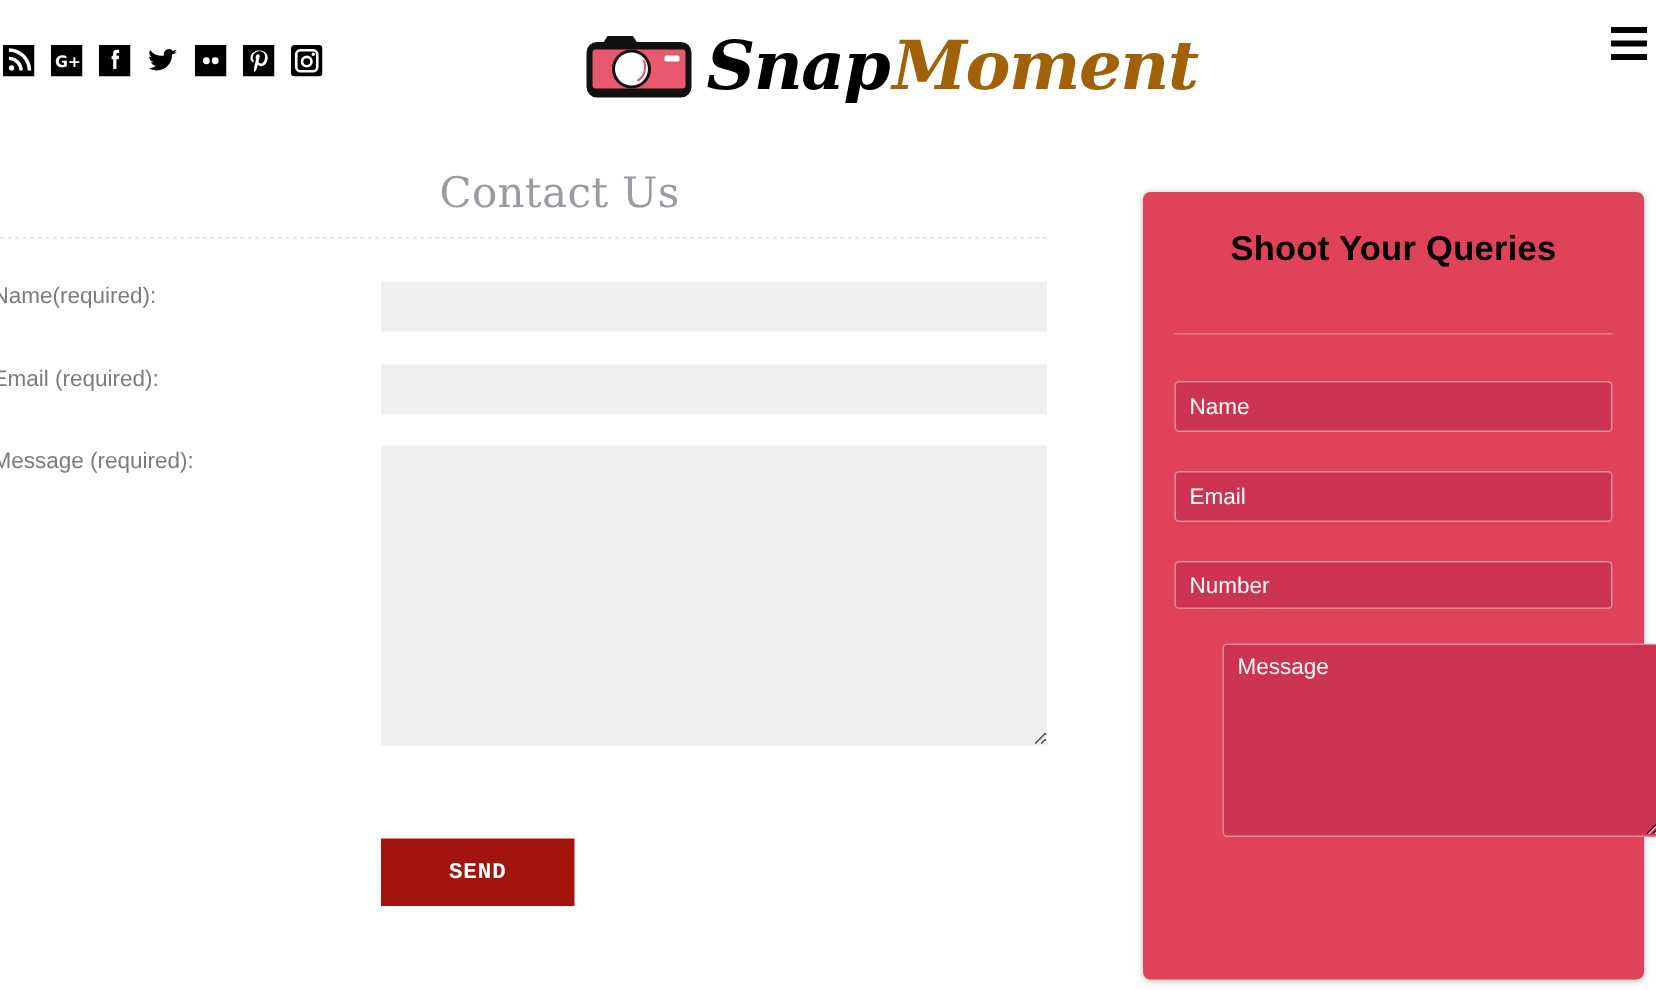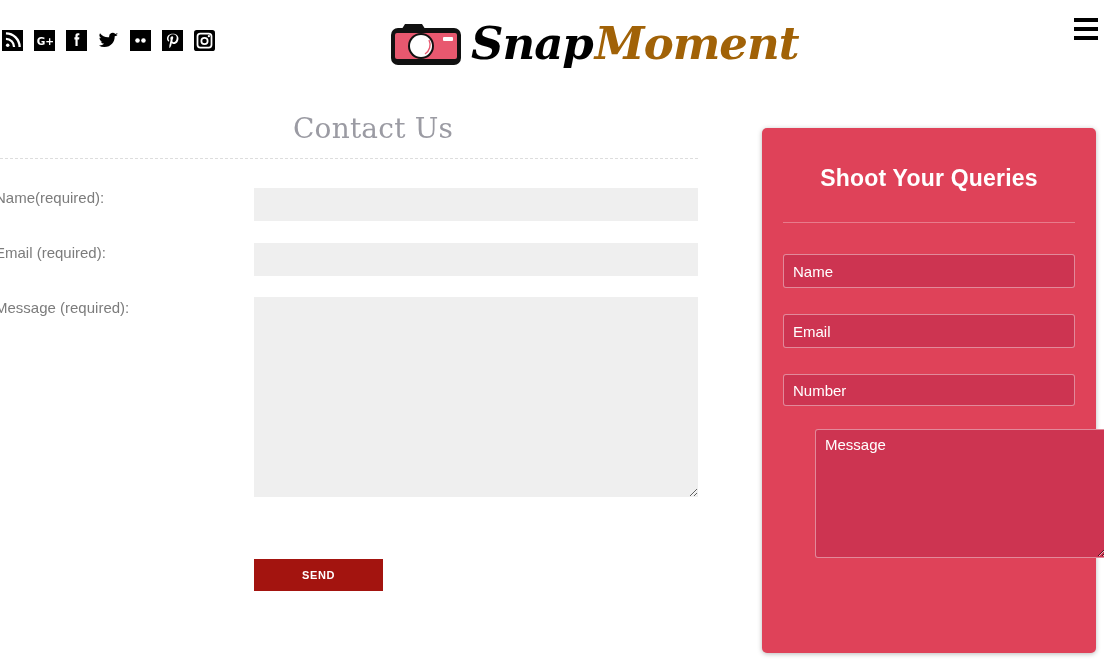--- a/index.html
+++ b/index.html
@@ -62,35 +62,35 @@
     padding: 4px 8px;
   }
   .in-name { left:254px; top:188px; width:444px; height:33px; }
   .in-email { left:254px; top:243px; width:444px; height:33px; }
   .in-message {
     left:254px; top:297px; width:444px; height:200px;
     resize: both; overflow:auto;
   }
 
   .send-btn {
-    position:absolute; left:254px; top:559px; width:129px; height:32px;
+    position:absolute; left:254px; top:559px; width:129px; height:45px;
     background:#a3140f; color:#fff; border:none; cursor:pointer;
-    font-family:Liberation Sans, sans-serif; font-size:11px; font-weight:700;
+    font-family:Liberation Mono, monospace; font-size:15px; font-weight:700;
     letter-spacing:.6px; text-align:center; line-height:30px; padding:0;
   }
 
   
   .queries-panel {
     position:absolute; left:762px; top:128px; width:334px; height:525px;
     background:#df4259; border-radius:5px;
     box-shadow: 0 1px 5px rgba(0,0,0,0.28);
   }
   .queries-title {
-    position:absolute; left:0; top:37px; width:100%;
-    text-align:center; color:#ffffff;
+    position:absolute; left:0; top:24px; width:100%;
+    text-align:center; color:#000000;
     font-size: 23px; font-weight:700; letter-spacing:.2px;
   }
   .queries-rule {
     position:absolute; left:21px; top:94px; width:292px; height:1px;
     background: rgba(255,255,255,0.30);
   }
 
   .q-field {
     position:absolute; left:21px; width:292px;
     background:#cd3451;

